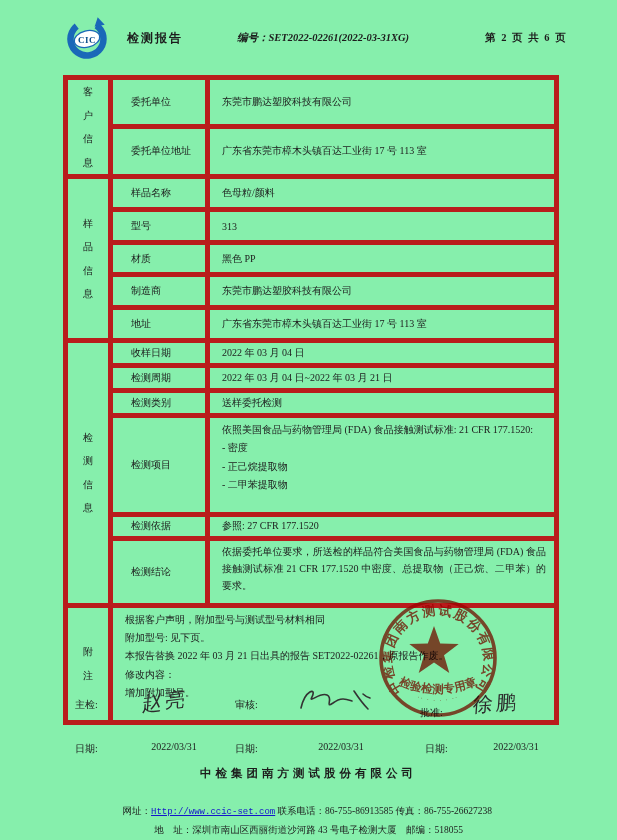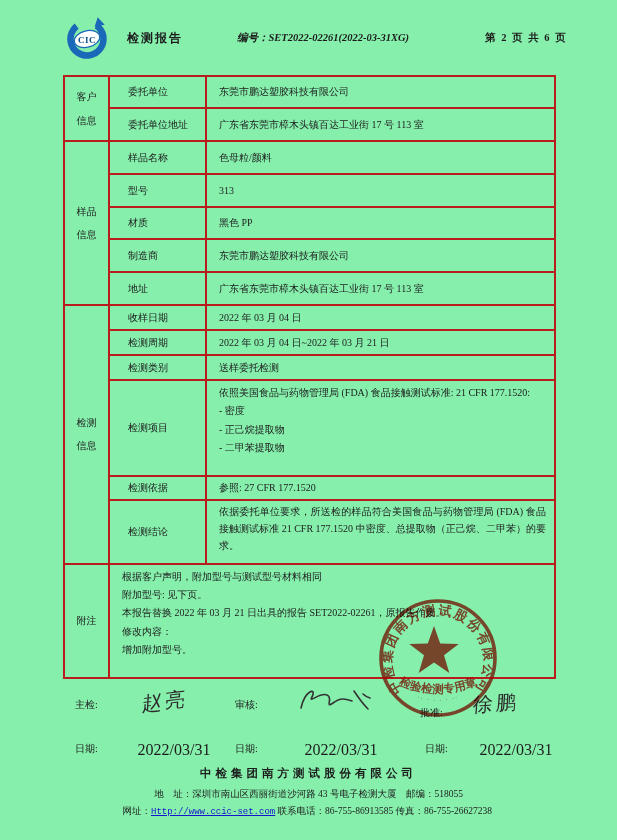--- a/index.html
+++ b/index.html
@@ -11,39 +11,39 @@
     color:#1c1c1c;
   }
   
   .hdr-logo { position:absolute; left:63px; top:16px; width:48px; height:46px; }
   .hdr-title { position:absolute; left:127px; top:30px; font-size:12px; font-weight:bold; letter-spacing:2px; }
   .hdr-no { position:absolute; left:237px; top:31px; font-size:10.5px; font-weight:bold;font-style:italic; }
   .hdr-page { position:absolute; left:468px; top:31px; font-size:10.5px; font-weight:bold; letter-spacing:1.5px; white-space:nowrap;margin-left:17px; }
   
   .tbl-wrap { position:absolute; left:63px; top:75px; }
   table { border-collapse:collapse; width:491px; table-layout:fixed; }
-  td { border:2px solid #b91c1c; font-size:10px; color:#1c1c1c; vertical-align:middle; }
+  td { border:5px solid #b91c1c; font-size:10px; color:#1c1c1c; vertical-align:middle; }
   td.sec { text-align:center; line-height:2.35; padding:0 11px; }
   td.lab { padding-left:18px; }
   td.val { padding-left:12px; padding-right:8px; }
   .pre  { white-space:pre-line; line-height:18.4px; padding-top:3px; padding-bottom:17px; }
   .just { text-align:justify; line-height:17px; padding-top:2px; padding-bottom:9px; }
   
   .sig-label { position:absolute; font-size:10px; white-space:nowrap; }
-  .sig-date  { position:absolute; font-size:16px; white-space:nowrap; text-align:center; width:80px; }
+  .sig-date  { position:absolute; font-size:10px; white-space:nowrap; text-align:center; width:80px; }
   .sig-name  { position:absolute; font-size:20px; color:#2b2b2b; white-space:nowrap;
                transform:rotate(-7deg) skewX(-10deg); letter-spacing:3px; }
   .sig-svg   { position:absolute; }
   
   .stamp { position:absolute; left:377px; top:598px; width:122px; height:122px;
            mix-blend-mode:multiply; opacity:.92; z-index:5; pointer-events:none; }
   
   .ft-company { position:absolute; left:0; top:766px; width:617px; text-align:center;
                 font-size:11.5px; font-weight:bold; letter-spacing:4px; }
-  .ft-line1 { position:absolute; left:0; top:788px; width:617px; text-align:center; font-size:9.5px; }
+  .ft-line1 { position:absolute; left:0; top:824px; width:617px; text-align:center; font-size:9.5px; }
   .ft-line2 { position:absolute; left:0; top:805px; width:617px; text-align:center; font-size:9.5px; }
   .ft-link { color:#1414cc; text-decoration:underline;
              font-family:"Liberation Mono","DejaVu Sans Mono",monospace; font-size:9px; }
 </style>
 </head>
 <body>
 
 <div class="page">
 
   <svg class="hdr-logo" viewBox="0 0 48 46">

